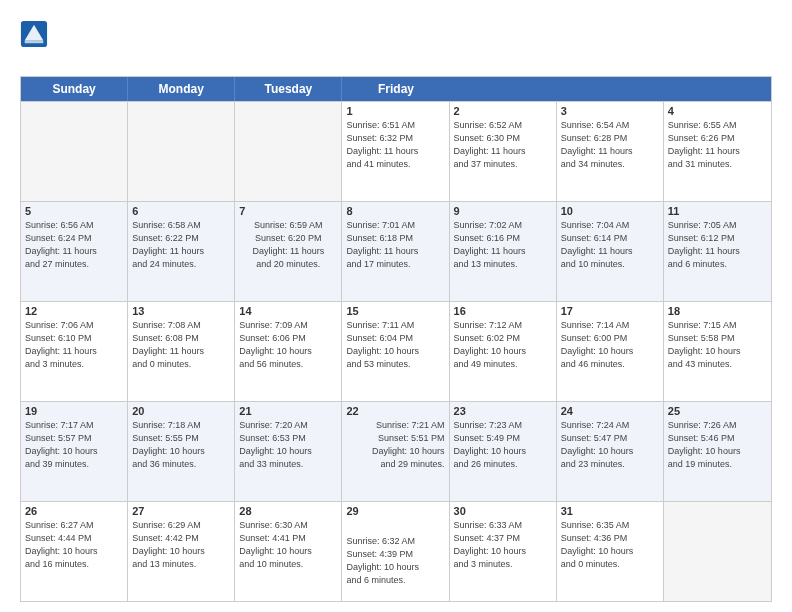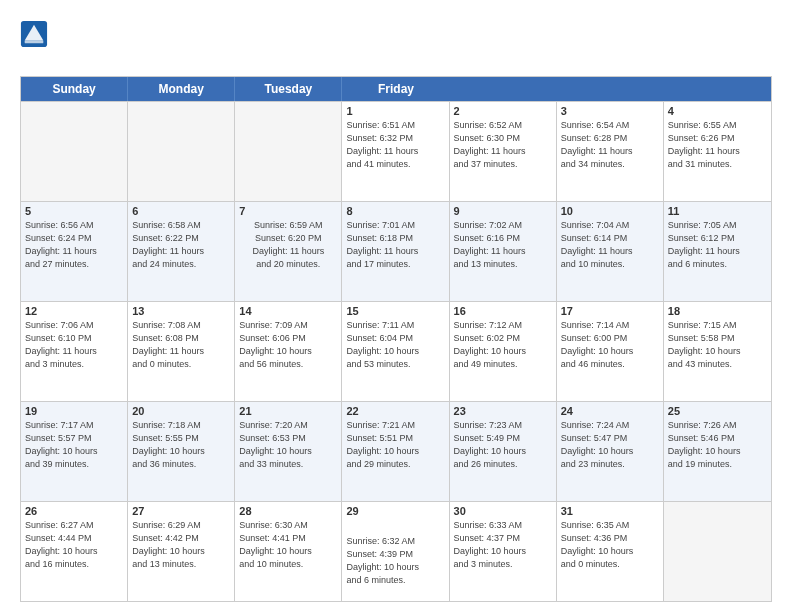--- a/index.html
+++ b/index.html
@@ -299,21 +299,21 @@
           </div>
           <div class="cal-cell">
             <div class="day-number">21</div>
             <div class="day-info" style="white-space: pre-line;">Sunrise: 7:20 AM
 Sunset: 6:53 PM
 Daylight: 10 hours
 and 33 minutes.</div>
           </div>
           <div class="cal-cell">
             <div class="day-number">22</div>
-            <div class="day-info" style="white-space: pre-line;">Sunrise: 7:21 AM
+            <div class="day-info" style="white-space: pre-line; text-align: right;">Sunrise: 7:21 AM
 Sunset: 5:51 PM
 Daylight: 10 hours
 and 29 minutes.</div>
           </div>
           <div class="cal-cell">
             <div class="day-number">23</div>
             <div class="day-info" style="white-space: pre-line;">Sunrise: 7:23 AM
 Sunset: 5:49 PM
 Daylight: 10 hours
 and 26 minutes.</div>

